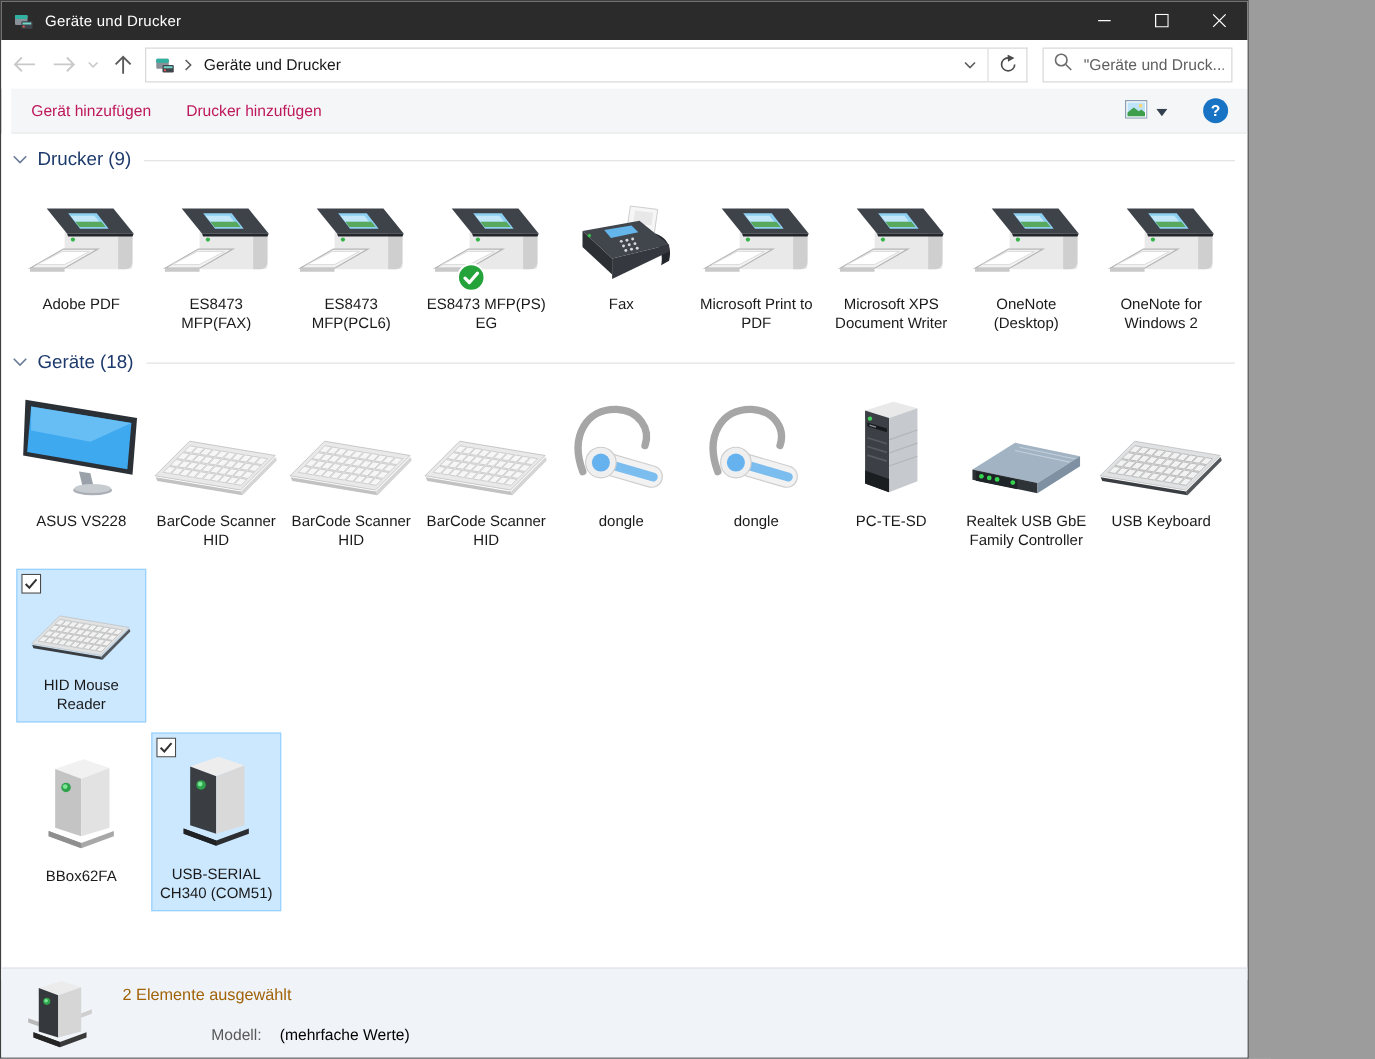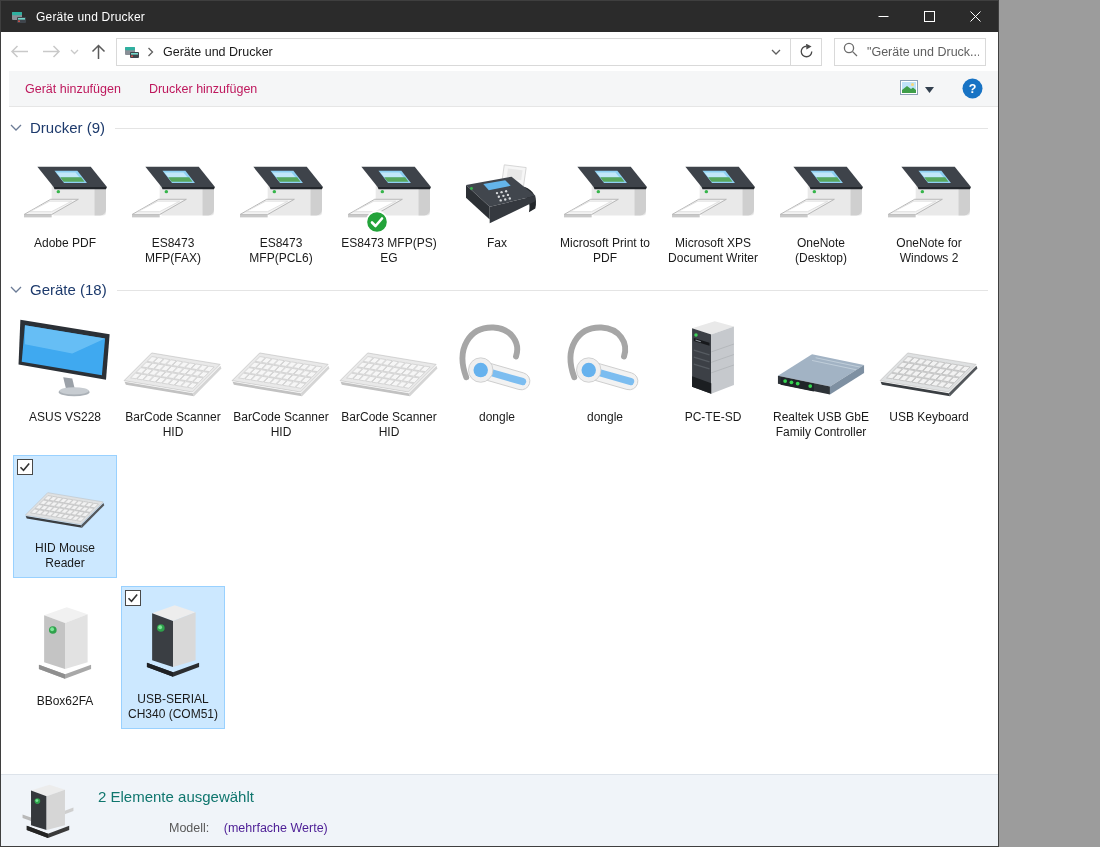--- a/index.html
+++ b/index.html
@@ -49,24 +49,24 @@
   .r-1-1 .icon-box{height:56px;}
   .r-1-1 .icon-box svg{width:86px;height:43px;}
   .r-2-0 .tile{padding-top:10px;}
   .r-2-0 .tile.selected{padding-top:8px;}
   .r-2-0 .icon-box{height:86px;}
   .label{font-size:12px;line-height:15px;color:#1a1a1a;margin-top:11px;padding:0 1px;word-wrap:break-word;}
   .badge{position:absolute;left:calc(50% - 24px);bottom:-9px;display:flex;}
   
   .statusbar{position:absolute;left:0;right:0;bottom:0;height:71px;background:#f0f4f9;border-top:1px solid #dde3ea;}
   .sb-icon{position:absolute;left:20px;top:7px;display:flex;}
-  .sb-line1{position:absolute;left:97px;top:13px;font-size:15px;color:#0f766e;}
+  .sb-line1{position:absolute;left:97px;top:13px;font-size:13px;color:#a16207;}
   .sb-line2{position:absolute;left:168px;top:46px;font-size:12.5px;}
   .sb-label{color:#595959;margin-right:11px;}
-  .sb-value{color:#4c1d95;}
+  .sb-value{color:#000000;}
 </style>
 </head>
 <body>
 
 <div class="window">
 
   <div class="titlebar">
     <span class="app-icon">
       <svg width="16" height="16" viewBox="0 0 16 16">
           <rect x="1" y="3" width="10" height="8" rx="1" fill="#8a9097"></rect>

